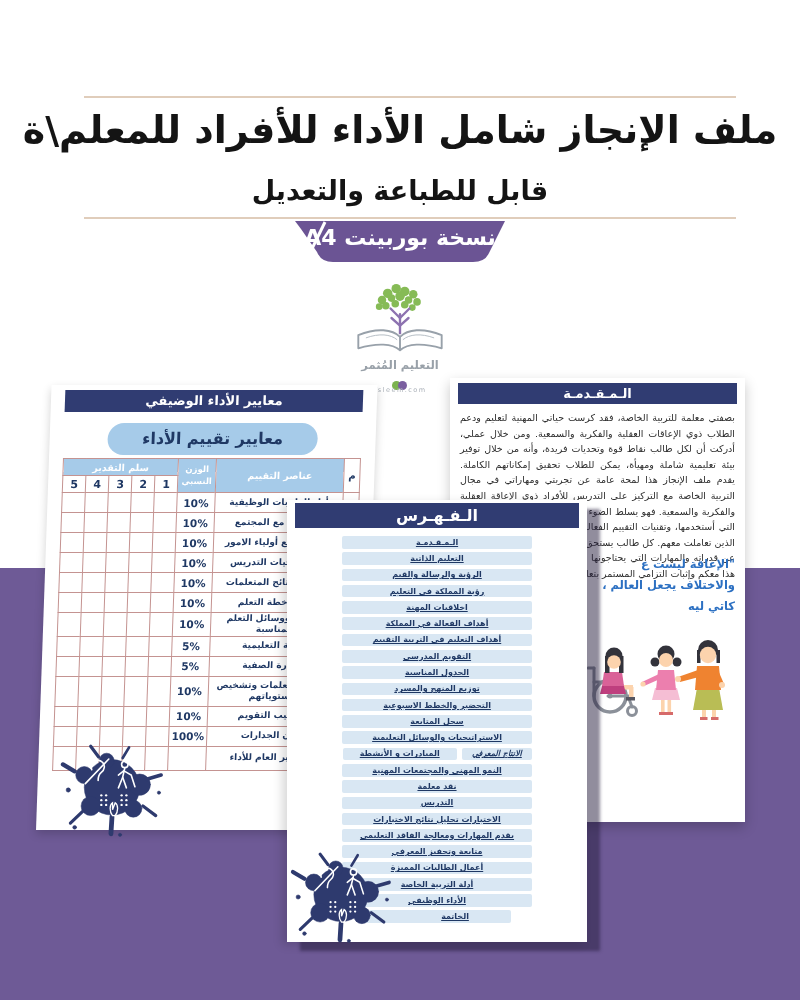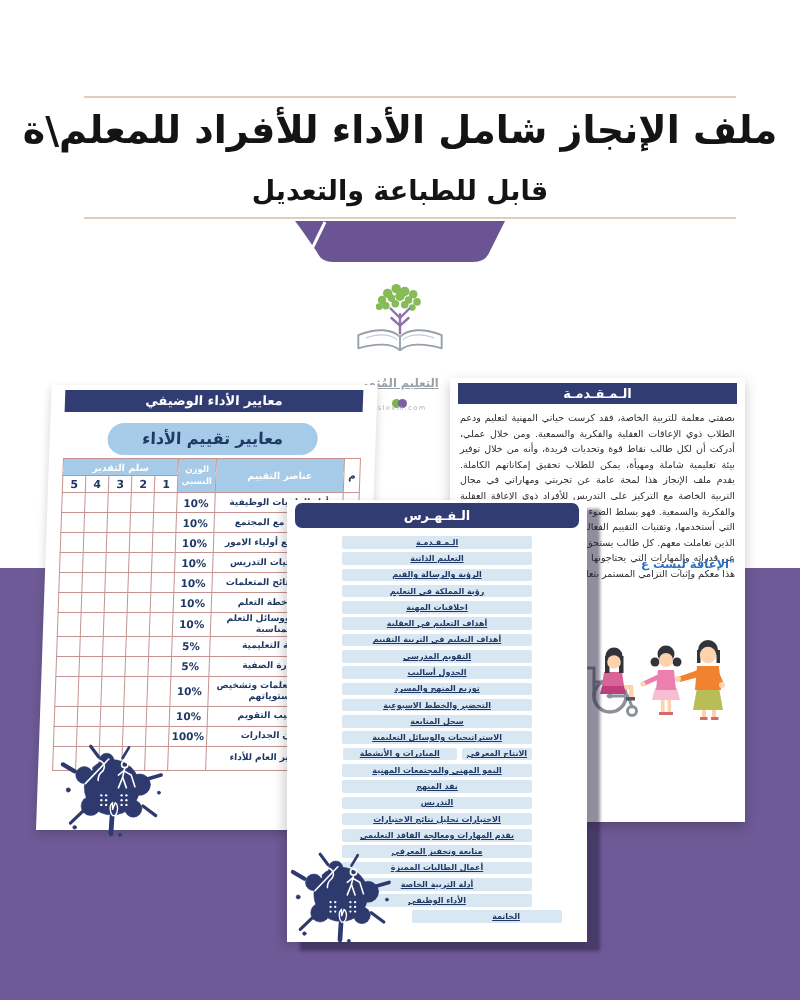--- a/index.html
+++ b/index.html
@@ -19,21 +19,21 @@
     direction:rtl; font-size:38px; font-weight:bold; color:#141414; line-height:64px; z-index:1; }
   .subtitle { position:absolute; top:168px; left:0; width:800px; text-align:center;
     direction:rtl; font-size:27px; font-weight:bold; color:#141414; line-height:46px; z-index:2; }
   .badge { position:absolute; left:292px; top:221px; width:216px; height:41px; z-index:3; }
   .badge svg { position:absolute; left:0; top:0; width:100%; height:100%; }
   .badge-label { position:absolute; left:0; top:4px; width:100%; text-align:center;
     direction:rtl; color:#ffffff; font-size:22px; font-weight:bold; }
 
   
   .logo { position:absolute; left:340px; top:282px; width:120px; text-align:center; z-index:1; }
-  .logo-name { font-size:11.5px; font-weight:bold; color:#99a1a9; direction:rtl; margin-top:18px;text-decoration:underline; }
+  .logo-name { font-size:11.5px; font-weight:bold; color:#99a1a9; direction:rtl; margin-top:0; }
   .logo-dots { margin-top:3px; height:10px; }
   .logo-dots i { display:inline-block; width:9px; height:9px; border-radius:50%; }
   .logo-dots .d-green { background:#7cb34f; margin-left:-1px; }
   .logo-dots .d-purple { background:#7a5fa0; margin-left:-3px; }
   .logo-site { font-size:6.5px; color:#aab0b8; letter-spacing:1.5px; margin-top:1px; }
 
   
   .page { position:absolute; background:#ffffff; }
   .doc-header { position:absolute; background:#303c72; color:#ffffff; text-align:center;
     font-weight:bold; direction:rtl; }
@@ -66,29 +66,29 @@
   .page-intro .doc-header { top:5px; left:8px; right:8px; height:21px; line-height:21px; font-size:13px; letter-spacing:1px; }
   .intro-body { position:absolute; top:32px; left:10px; right:10px; direction:rtl;
     text-align:justify; font-size:9.5px; line-height:15.6px; color:#2c2c2c; }
   .quote-block { position:absolute; top:176px; left:10px; right:10px; direction:rtl;
     text-align:right; color:#2c70c2; font-weight:bold; font-size:11.5px; line-height:21px; }
   .children-art { position:absolute; right:4px; top:244px; width:175px; height:100px; }
 
   
   .page-index { left:287px; top:500px; width:300px; height:442px; z-index:3;
     box-shadow:13px 9px 3px rgba(36,28,60,0.5), -5px 3px 9px rgba(0,0,0,0.15); }
-  .page-index .doc-header { top:3px; left:8px; right:8px; height:25px; line-height:25px; font-size:13px;border-radius:7px; }
+  .page-index .doc-header { top:3px; left:8px; right:8px; height:25px; line-height:25px; font-size:16px; }
   .index-list { position:absolute; top:36px; left:0; right:0; direction:rtl; }
   .idx-row { width:190px; height:12.6px; margin:0 auto 3.7px; background:#d9e7f3; border-radius:2px;
     display:flex; align-items:center; justify-content:center; }
   .idx-row span { font-size:8px; font-weight:bold; color:#1f3864; text-decoration:underline; direction:rtl; white-space:nowrap; }
-  .idx-row.narrow { width:150px; margin-right:25px; margin-left:auto;padding-left:38px; }
+  .idx-row.narrow { width:150px; margin-right:76px; margin-left:auto;padding-left:38px; }
   .idx-split { width:190px; margin:0 auto 3.7px; display:flex; direction:rtl; gap:5px; }
   .idx-split .idx-row { margin:0;justify-content:center; }
-  .idx-split .w38 { width:37%; }
+  .idx-split .w38 { width:37%;font-style:italic; }
   .idx-split .w58 { width:60%; }
 
   
   .splash { position:absolute; z-index:6; }
   .splash-1 { left:56px; top:742px; width:112px; height:96px; }
   .splash-2 { left:286px; top:850px; width:110px; height:94px; }
 </style>
 </head>
 <body>
 
@@ -97,20 +97,21 @@
 <div class="hairline top"></div>
 <div class="main-title">ملف الإنجاز شامل الأداء للأفراد للمعلم\ة</div>
 <div class="subtitle">قابل للطباعة والتعديل</div>
 <div class="hairline bottom"></div>
 
 <div class="badge">
   <svg viewBox="0 0 216 41">
     <path d="M3 0 L213 0 L197 32 Q193 41 181 41 L41 41 Q29 41 25 31 L9 8 Z" fill="#6b5494"></path>
     <path d="M16 36 L33 1" stroke="#ffffff" stroke-width="3"></path>
   </svg>
+  <span class="badge-label">نسخة بوربينت A4</span>
 </div>
 
 <div class="logo">
   <svg viewBox="0 0 120 76" width="120" height="72">
     <g fill="#86bb56">
       <circle cx="47" cy="12" r="5"></circle>
         <circle cx="56" cy="7" r="5"></circle>
         <circle cx="65" cy="10" r="5"></circle>
       <circle cx="74" cy="13" r="4.5"></circle>
         <circle cx="41" cy="19" r="4.5"></circle>
@@ -307,20 +308,22 @@
         </tr>
       </tbody>
   </table>
 </div>
 
 <div class="page page-intro">
   <div class="doc-header">الـمـقـدمـة</div>
   <div class="intro-body">بصفتي معلمة للتربية الخاصة، فقد كرست حياتي المهنية لتعليم ودعم الطلاب ذوي الإعاقات العقلية والفكرية والسمعية. ومن خلال عملي، أدركت أن لكل طالب نقاط قوة وتحديات فريدة، وأنه من خلال توفير بيئة تعليمية شاملة ومهيأة، يمكن للطلاب تحقيق إمكاناتهم الكاملة. يقدم ملف الإنجاز هذا لمحة عامة عن تجربتي ومهاراتي في مجال التربية الخاصة مع التركيز على التدريس للأفراد ذوي الإعاقة العقلية والفكرية والسمعية. فهو يسلط الضوء على منهجيات التدريس المبتكرة التي أستخدمها، وتقنيات التقييم الفعالة التي أطبقها، وإنجازات الطلاب الذين تعاملت معهم. كل طالب يستحق فرصة للتعلم والنمو بغض النظر عن قدراته والمهارات التي يحتاجونها ليصبحوا أفراداً ناجحين و إنجازي هذا معكم وإثبات التزامي المستمر بتعليم الط</div>
   <div class="quote-block">
       <div>"الإعاقة ليست ع</div>
+      <div>والاختلاف يجعل العالم ،</div>
+      <div>كاتي ليه</div>
     </div>
   <svg class="children-art" viewBox="0 0 175 100">
 
     <g stroke="#8b9099" stroke-width="3" fill="none" stroke-linecap="round">
       <path d="M28 46 L28 74"></path>
         <path d="M28 46 L22 46"></path>
         <path d="M28 60 L42 60"></path>
         <path d="M42 74 L62 74 L66 85"></path>
       <circle cx="44" cy="74" r="16" stroke-width="3.5"></circle>
       <circle cx="66" cy="89" r="4.5"></circle>
@@ -378,30 +381,30 @@
       <div class="idx-row">
         <span>الرؤية والرسالة والقيم</span>
       </div>
       <div class="idx-row">
         <span>رؤية المملكة في التعليم</span>
       </div>
       <div class="idx-row">
         <span>اخلاقيات المهنة</span>
       </div>
       <div class="idx-row">
-        <span>أهداف التعليم في العقلية</span>
+        <span>أهداف الفعالة في المملكة</span>
       </div>
       <div class="idx-row">
         <span>أهداف التعليم في التربية التقييم</span>
       </div>
       <div class="idx-row">
         <span>التقويم المدرسي</span>
       </div>
       <div class="idx-row">
-        <span>الجدول أساليب</span>
+        <span>الجدول المناسبة</span>
       </div>
       <div class="idx-row">
         <span>توزيع المنهج والمسرد</span>
       </div>
       <div class="idx-row">
         <span>التحضير والخطط الاسبوعية</span>
       </div>
       <div class="idx-row">
         <span>سجل المتابعة</span>
       </div>
@@ -413,21 +416,21 @@
           <span>الانتاج المعرفي</span>
         </div>
         <div class="idx-row w58">
           <span>المبادرات و الأنشطة</span>
         </div>
       </div>
       <div class="idx-row">
         <span>النمو المهني والمجتمعات المهنية</span>
       </div>
       <div class="idx-row">
-        <span>نقد المنهج</span>
+        <span>نقد معلمة</span>
       </div>
       <div class="idx-row">
         <span>التدريس</span>
       </div>
       <div class="idx-row">
         <span>الاختبارات تحليل نتائج الاختبارات</span>
       </div>
       <div class="idx-row">
         <span>يقدم المهارات ومعالجة الفاقد التعليمي</span>
       </div>

